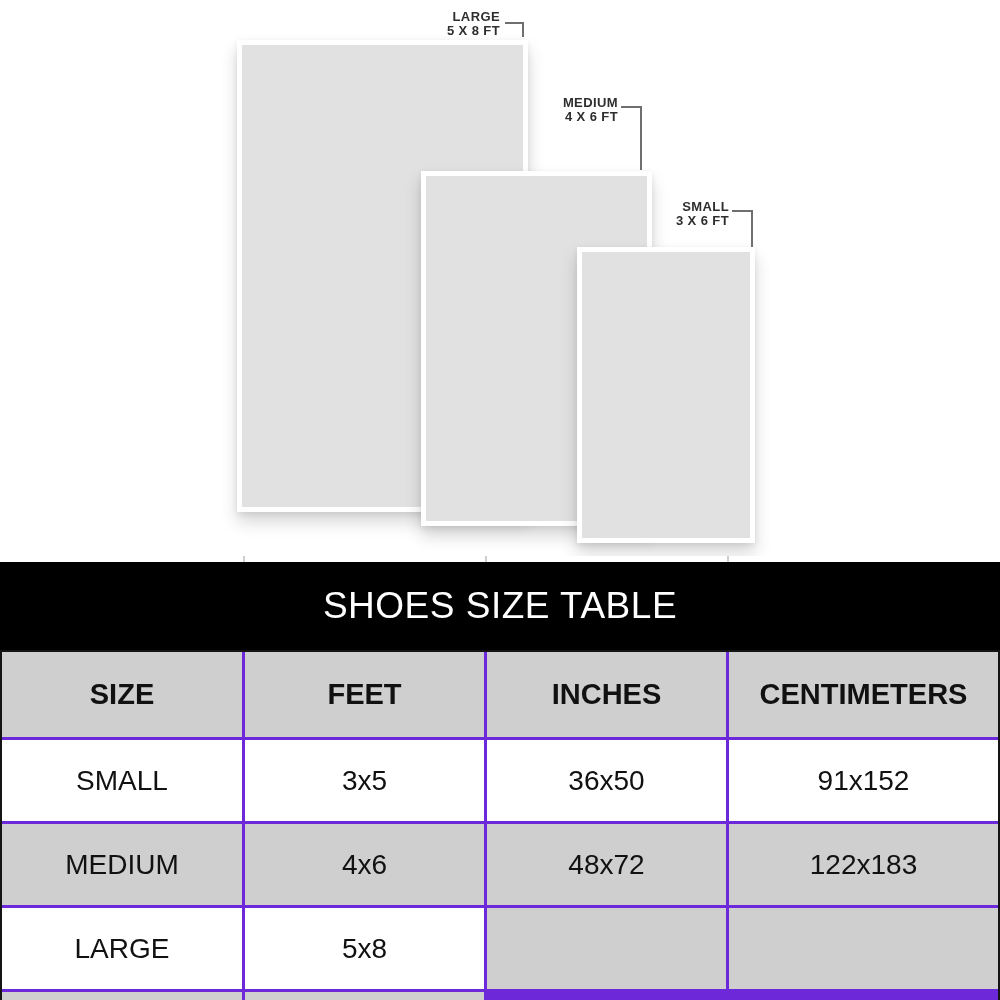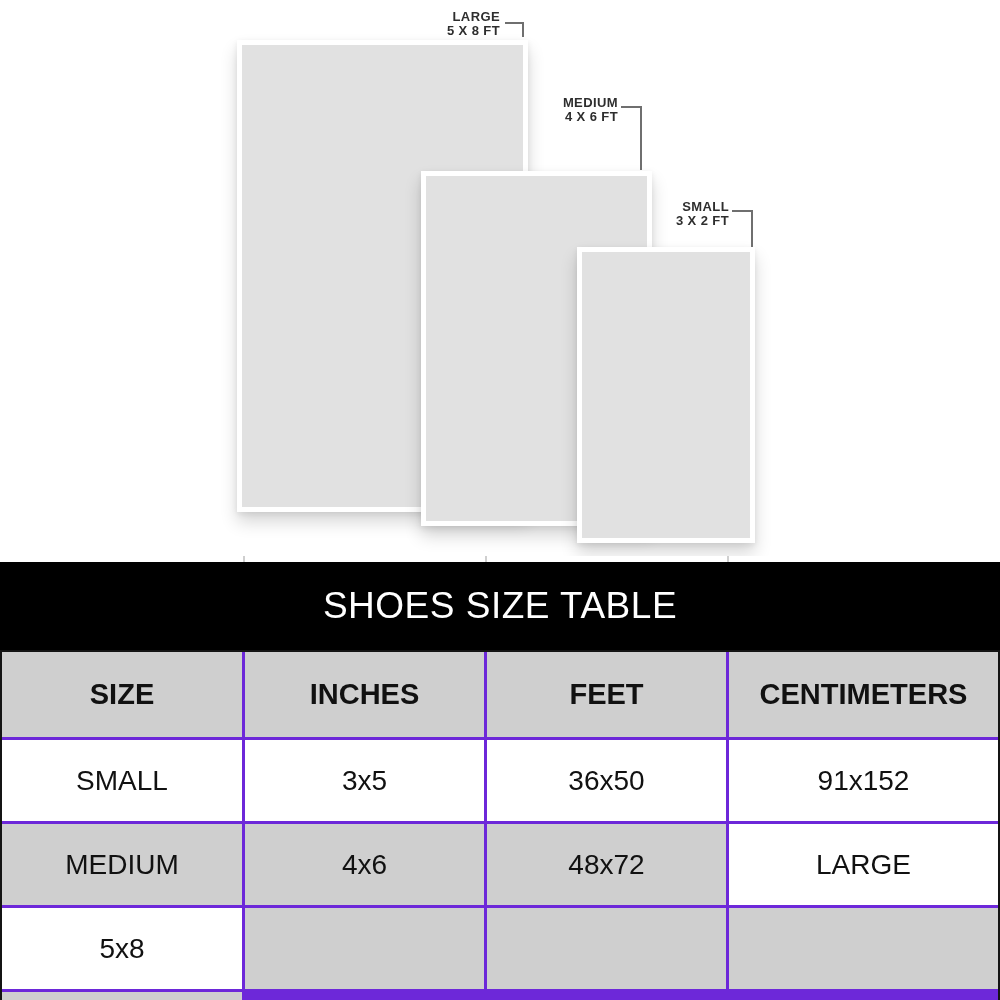--- a/index.html
+++ b/index.html
@@ -76,52 +76,53 @@
 
     <div class="callout-text" id="callout-medium-text">
       <div>MEDIUM</div>
       <div>4 X 6  FT</div>
     </div>
     <div class="cl-h" id="cl-medium-h"></div>
     <div class="cl-v" id="cl-medium-v"></div>
 
     <div class="callout-text" id="callout-small-text">
       <div>SMALL</div>
-      <div>3 X 2  FT</div>
+      <div>3 X 6  FT</div>
     </div>
     <div class="cl-h" id="cl-small-h"></div>
     <div class="cl-v" id="cl-small-v"></div>
   </div>
 
   <div class="table-wrap">
     <div class="pre-strip">
       <div class="divider" id="pre-div-1"></div>
       <div class="divider" id="pre-div-2"></div>
       <div class="divider" id="pre-div-3"></div>
     </div>
 
     <div class="title-band">
       <div class="title">SHOES SIZE TABLE</div>
     </div>
 
     <div class="grid">
 
       <div class="cell head">SIZE</div>
+      <div class="cell head">FEET</div>
       <div class="cell head">INCHES</div>
-      <div class="cell head">FEET</div>
       <div class="cell head">CENTIMETERS</div>
 
       <div class="cell">SMALL</div>
       <div class="cell">3x5</div>
       <div class="cell">36x50</div>
       <div class="cell">91x152</div>
 
       <div class="cell alt">MEDIUM</div>
       <div class="cell alt">4x6</div>
       <div class="cell alt">48x72</div>
+      <div class="cell alt">122x183</div>
 
       <div class="cell">LARGE</div>
       <div class="cell">5x8</div>
 
       <div class="cell stub"></div>
       <div class="cell stub"></div>
       <div class="cell stub"></div>
       <div class="cell stub"></div>
     </div>
   </div>

